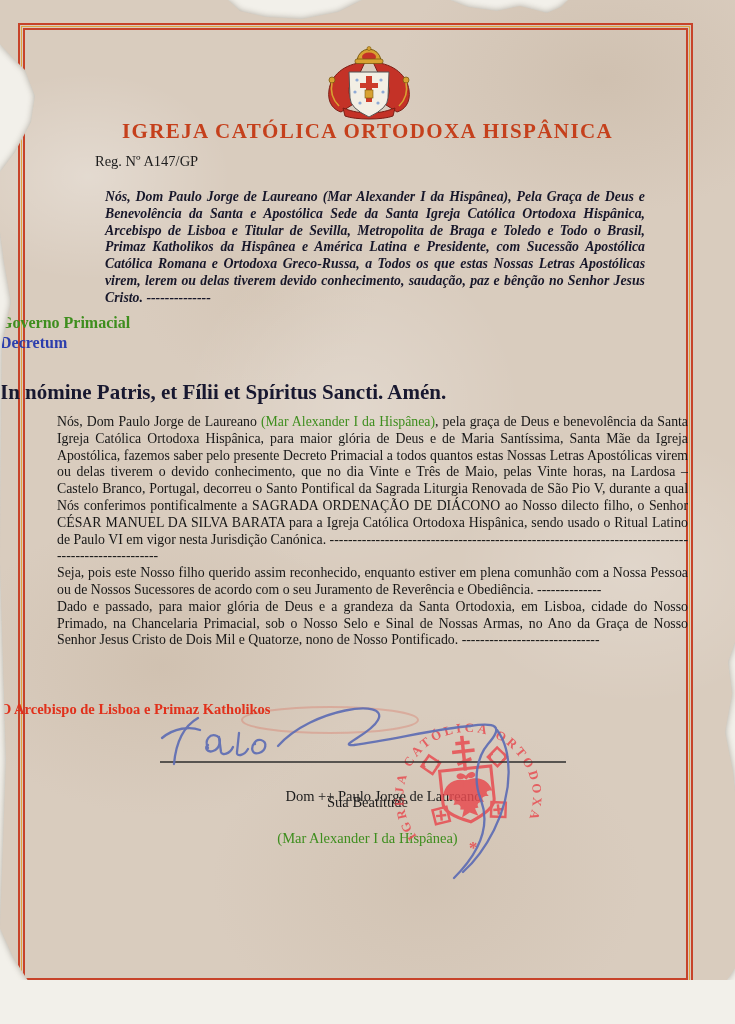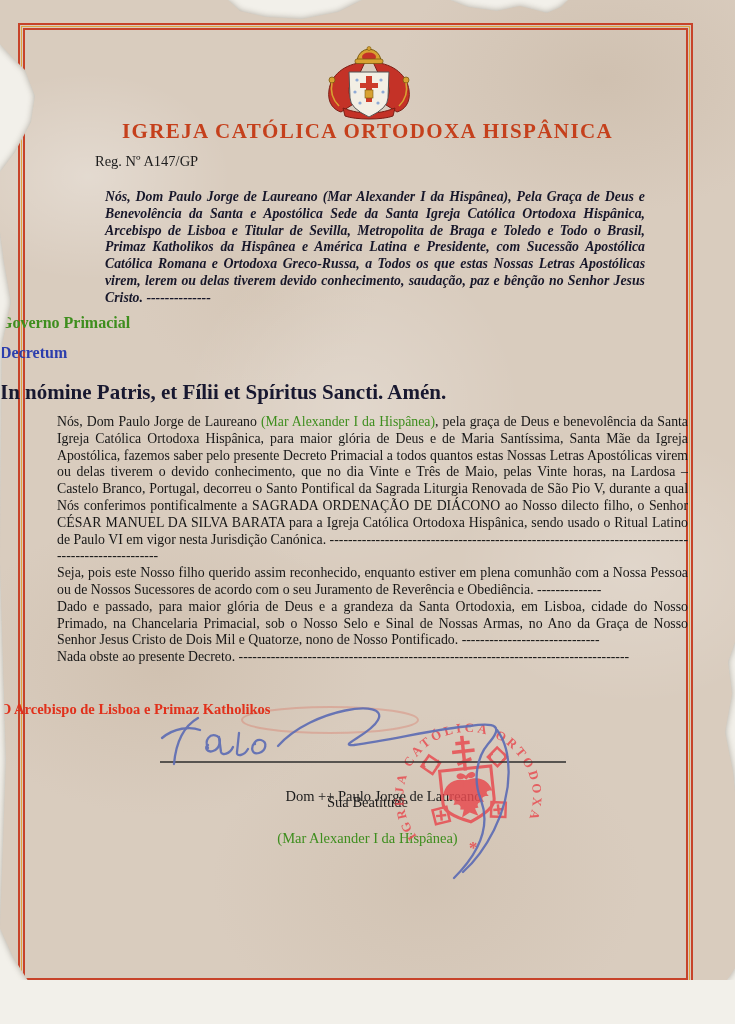--- a/index.html
+++ b/index.html
@@ -32,21 +32,21 @@
   .frame .inner{position:absolute;inset:3px;border:2px solid #c7432a;}
   .abs{position:absolute;}
   .crest{left:313px;top:46px;width:112px;height:78px;}
   .title{left:0;top:119px;width:735px;text-align:center;font-size:21px;font-weight:bold;
          color:#c5401c;letter-spacing:1.4px;}
   .reg{left:95px;top:153px;font-size:14.5px;color:#1d1d1d;font-family:Liberation Serif, serif;}
   .preamble{left:105px;top:189px;width:540px;font-size:13.8px;font-weight:bold;
             font-style:italic;line-height:16.8px;text-align:justify;color:#17172a;}
   .h-center{left:0;width:735px;font-weight:bold;}
   .h-governo{top:314px;font-size:16px;color:#3e8e1e;}
-  .h-decretum{top:344px;font-size:16px;color:#2c3ead;}
+  .h-decretum{top:334px;font-size:16px;color:#2c3ead;}
   .h-invoc{top:380px;font-size:21px;color:#181830;}
   .decree{left:57px;top:414px;width:631px;font-size:13.8px;line-height:16.8px;
           text-align:justify;color:#161616;z-index:1;}
   .decree p{margin:0;}
   .green{color:#3e8e1e;}
   .sig-title{top:701px;font-size:14.5px;color:#e1301b;z-index:1;}
   .sig-svg{left:140px;top:696px;width:480px;height:214px;z-index:3;}
   .sig-block{left:0;width:735px;text-align:center;font-size:14.5px;color:#1b1b1b;z-index:1;}
   .sb1{top:794px;} .sb2{top:788px;margin-left:16px;} .sb3{top:830px;color:#3e8e1e;}
   .seal{left:392px;top:711px;width:150px;height:150px;z-index:2;opacity:.84;
@@ -100,21 +100,20 @@
       <div class="abs preamble">Nós, Dom Paulo Jorge de Laureano (Mar Alexander I da Hispânea), Pela Graça de Deus e Benevolência da Santa e Apostólica Sede da Santa Igreja Católica Ortodoxa Hispânica, Arcebispo de Lisboa e Titular de Sevilla, Metropolita de Braga e Toledo e Todo o Brasil, Primaz Katholikos da Hispânea e América Latina e Presidente, com Sucessão Apostólica Católica Romana e Ortodoxa Greco-Russa, a Todos os que estas Nossas Letras Apostólicas virem, lerem ou delas tiverem devido conhecimento, saudação, paz e bênção no Senhor Jesus Cristo. --------------</div>
 
       <div class="abs h-center h-governo">Governo Primacial</div>
       <div class="abs h-center h-decretum">Decretum</div>
       <div class="abs h-center h-invoc">In nómine Patris, et Fílii et Spíritus Sancti. Amén.</div>
 
       <div class="abs decree">
         <p><span>Nós, Dom Paulo Jorge de Laureano </span><span class="green">(Mar Alexander I da Hispânea)</span><span>, pela graça de Deus e benevolência da Santa Igreja Católica Ortodoxa Hispânica, para maior glória de Deus e de Maria Santíssima, Santa Mãe da Igreja Apostólica, fazemos saber pelo presente Decreto Primacial a todos quantos estas Nossas Letras Apostólicas virem ou delas tiverem o devido conhecimento, que no dia Vinte e Três de Maio, pelas Vinte horas, na Lardosa – Castelo Branco, Portugal, decorreu o Santo Pontifical da Sagrada Liturgia Renovada de São Pio V, durante a qual Nós conferimos pontificalmente a SAGRADA ORDENAÇÃO DE DIÁCONO ao Nosso dilecto filho, o Senhor CÉSAR MANUEL DA SILVA BARATA para a Igreja Católica Ortodoxa Hispânica, sendo usado o Ritual Latino de Paulo VI em vigor nesta Jurisdição Canónica. ----------------------------------------------------------------------------------------------------</span></p>
         <p>Seja, pois este Nosso filho querido assim reconhecido, enquanto estiver em plena comunhão com a Nossa Pessoa ou de Nossos Sucessores de acordo com o seu Juramento de Reverência e Obediência. --------------</p>
         <p>Dado e passado, para maior glória de Deus e a grandeza da Santa Ortodoxia, em Lisboa, cidade do Nosso Primado, na Chancelaria Primacial, sob o Nosso Selo e Sinal de Nossas Armas, no Ano da Graça de Nosso Senhor Jesus Cristo de Dois Mil e Quatorze, nono de Nosso Pontificado. ------------------------------</p>
-        <p>Nada obste ao presente Decreto. -------------------------------------------------------------------------------------</p>
       </div>
 
       <div class="abs h-center sig-title">O Arcebispo de Lisboa e Primaz Katholikos</div>
 
       <svg class="abs seal" viewBox="0 0 146 146">
         <defs>
           <path id="ringPath" d="M 21 119 A 63 63 0 1 1 125 119"></path>
         </defs>
         <text font-size="12.5" font-weight="bold" fill="#e74b50" font-family="Liberation Serif, serif" letter-spacing="3">
           <textPath href="#ringPath" startOffset="1%">IGREJA CATÓLICA ORTODOXA HISPÂNICA</textPath>

